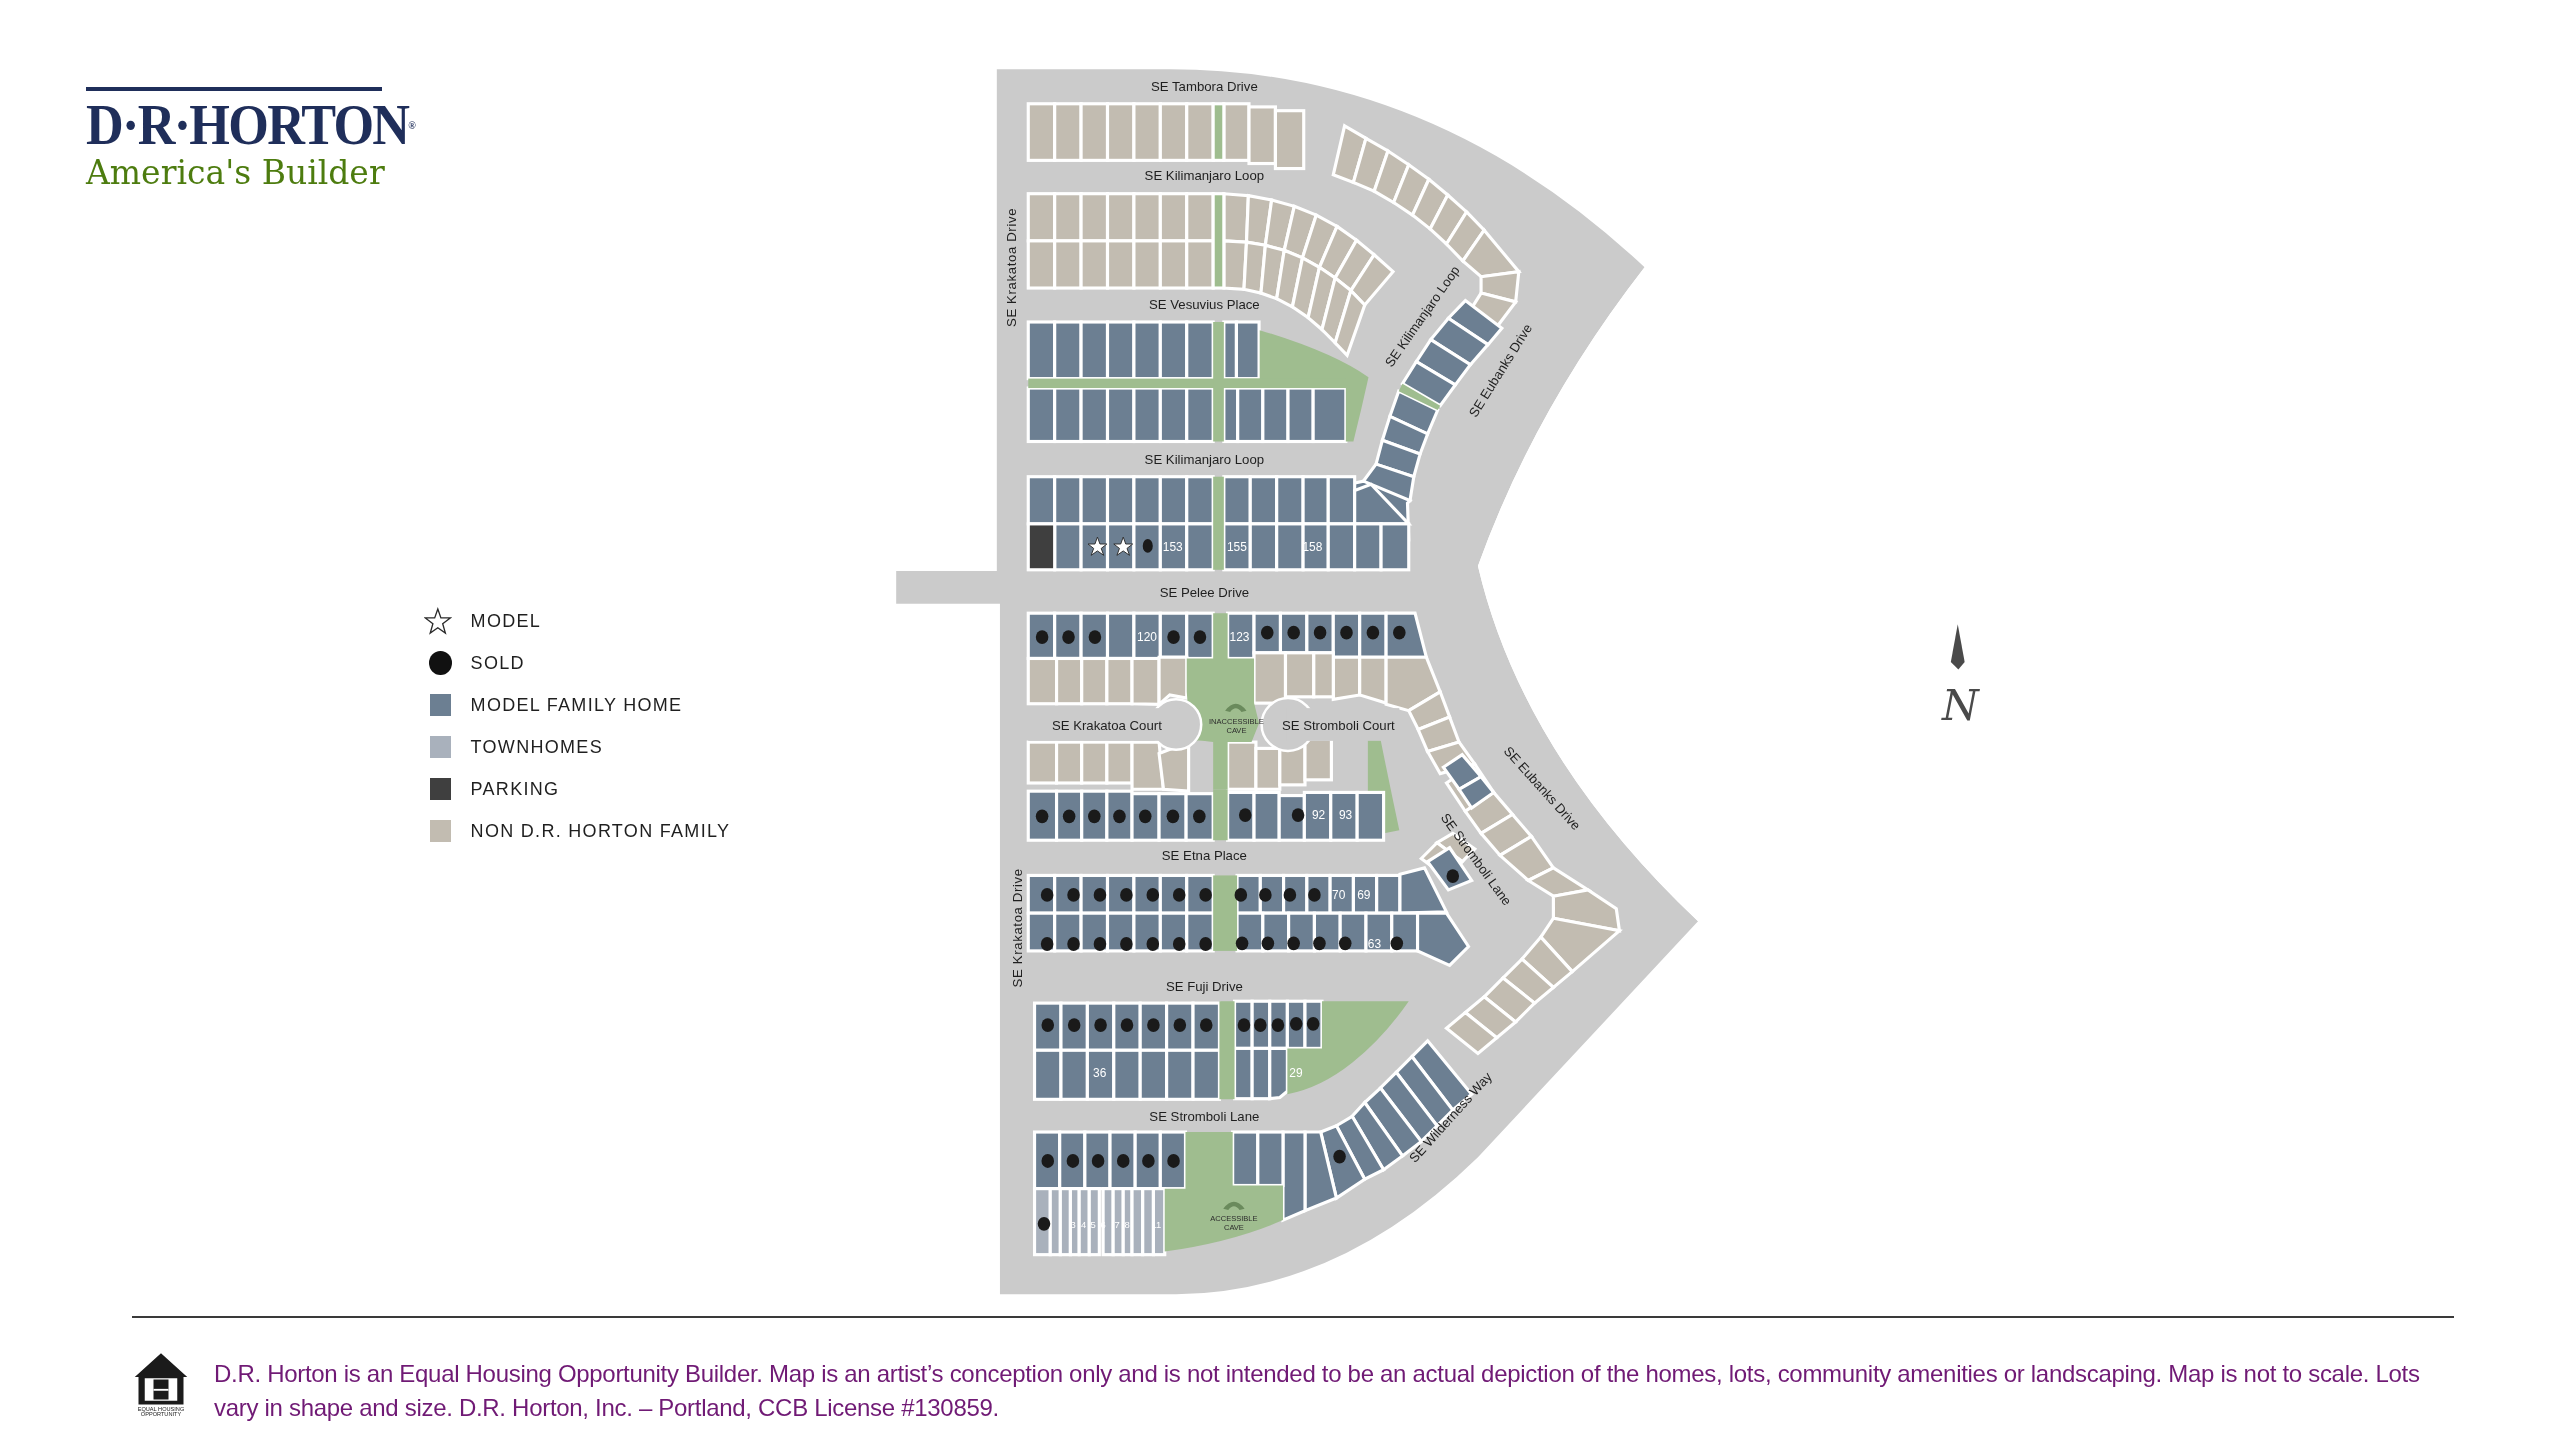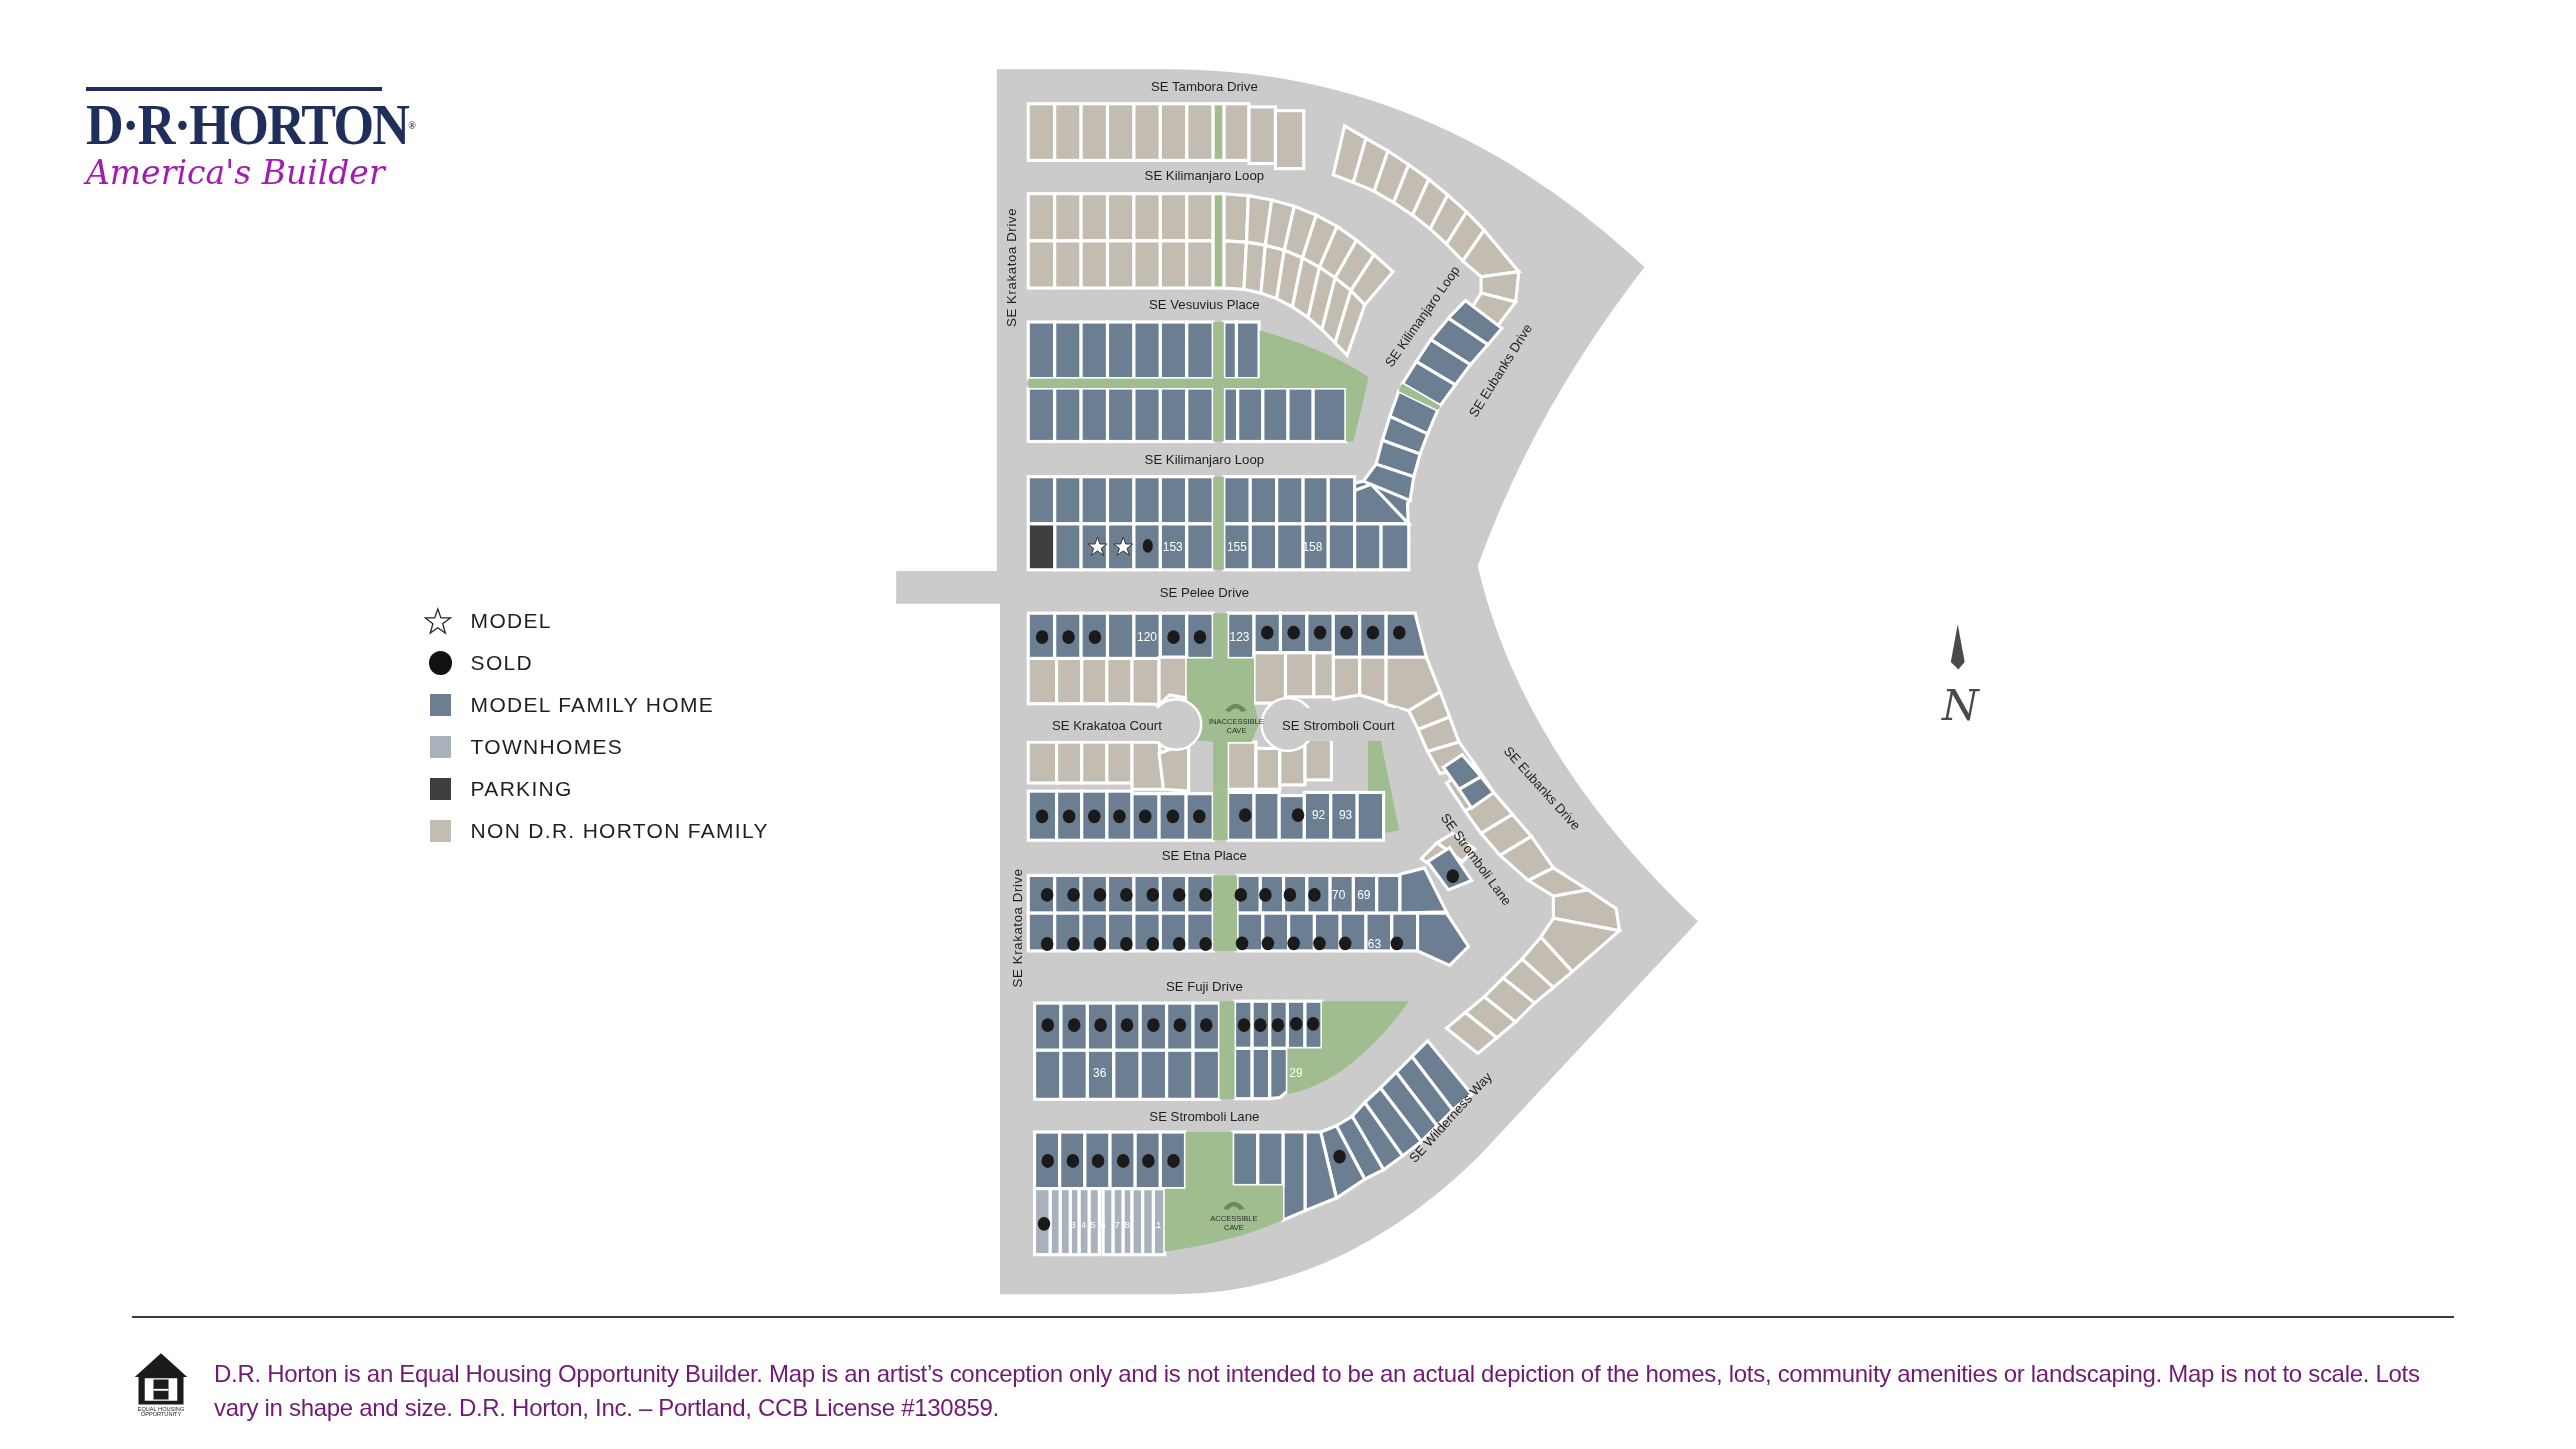--- a/index.html
+++ b/index.html
@@ -1,25 +1,25 @@
 <!DOCTYPE html>
 <html style="font-size:10px"><head>
 <meta charset="utf-8">
 <style>
   html,body{margin:0;padding:0;background:#fff;}
   body{width:2576px;height:1449px;position:relative;overflow:hidden;font-family:"Liberation Sans",sans-serif;color:#1f1f1f;}
   .logo{position:absolute;left:86px;top:79px;width:302px;margin-top:8px;}
   .logo-bar{height:4.4px;background:#1f2e5a;width:296px;}
   .logo-word{font-family:"Liberation Serif",serif;font-weight:bold;color:#1f2e5a;font-size:58px;letter-spacing:-1.9px;line-height:60px;margin-top:3.8px;transform:scaleX(0.9);transform-origin:left;white-space:nowrap;}
   .logo-reg{font-size:11.3px;vertical-align:top;letter-spacing:0;}
-  .logo-tag{font-family:"DejaVu Serif",serif;font-style:italic;color:#a21caf;font-size:33px;margin-top:-2.5px;white-space:nowrap;}
+  .logo-tag{font-family:"DejaVu Serif",serif;color:#4d7c0f;font-size:33px;margin-top:-2.5px;white-space:nowrap;}
   .legend{position:absolute;left:429px;top:600px;}
   .legend-item{display:flex;align-items:center;height:42px;}
   .legend-swatch{width:22.6px;height:22.6px;margin-right:19px;display:flex;align-items:center;justify-content:center;}
-  .legend-label{font-size:21px;letter-spacing:1.3px;color:#1f1f1f;}
+  .legend-label{font-size:18px;letter-spacing:1.3px;color:#1f1f1f;}
   .sw-box{width:21.4px;height:21.4px;}
   .sw-dot{width:24px;height:24px;border-radius:50%;background:#111;}
   .map{position:absolute;left:0;top:0;}
   .street{font-family:"Liberation Sans",sans-serif;font-size:21px;fill:#1f1f1f;}
   .lotnum{font-family:"Liberation Sans",sans-serif;font-size:19px;fill:#fff;}
   .cave-label{font-family:"Liberation Sans",sans-serif;font-size:12px;fill:#2c2c2c;}
   .compass{position:absolute;left:1937px;top:619px;width:44px;height:110px;}
   .compass-n{font-family:"DejaVu Serif",serif;font-style:italic;font-size:42px;color:#4a4a4a;position:absolute;left:5px;top:62px;}
   .footer-rule{position:absolute;left:132px;top:1316px;width:2322px;height:1.9px;background:#3a3a3a;}
   .eho{position:absolute;left:132px;top:1352px;width:58px;height:65px;}

